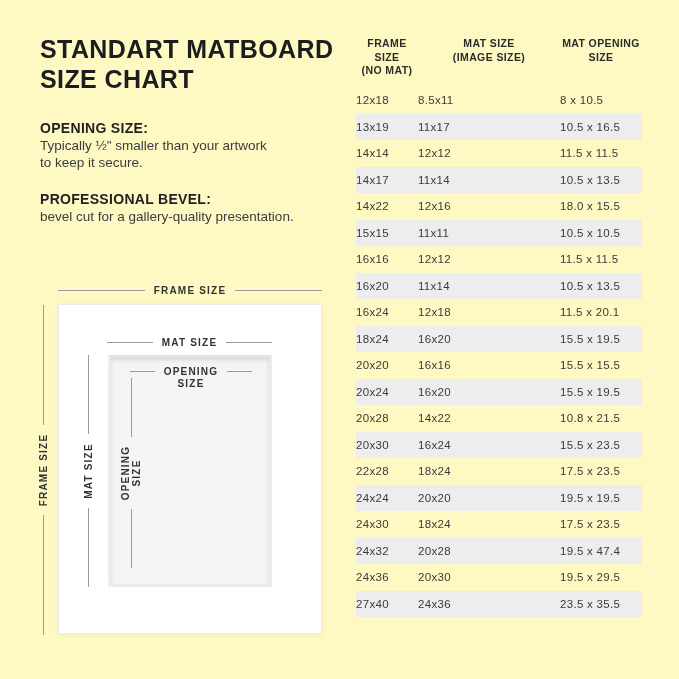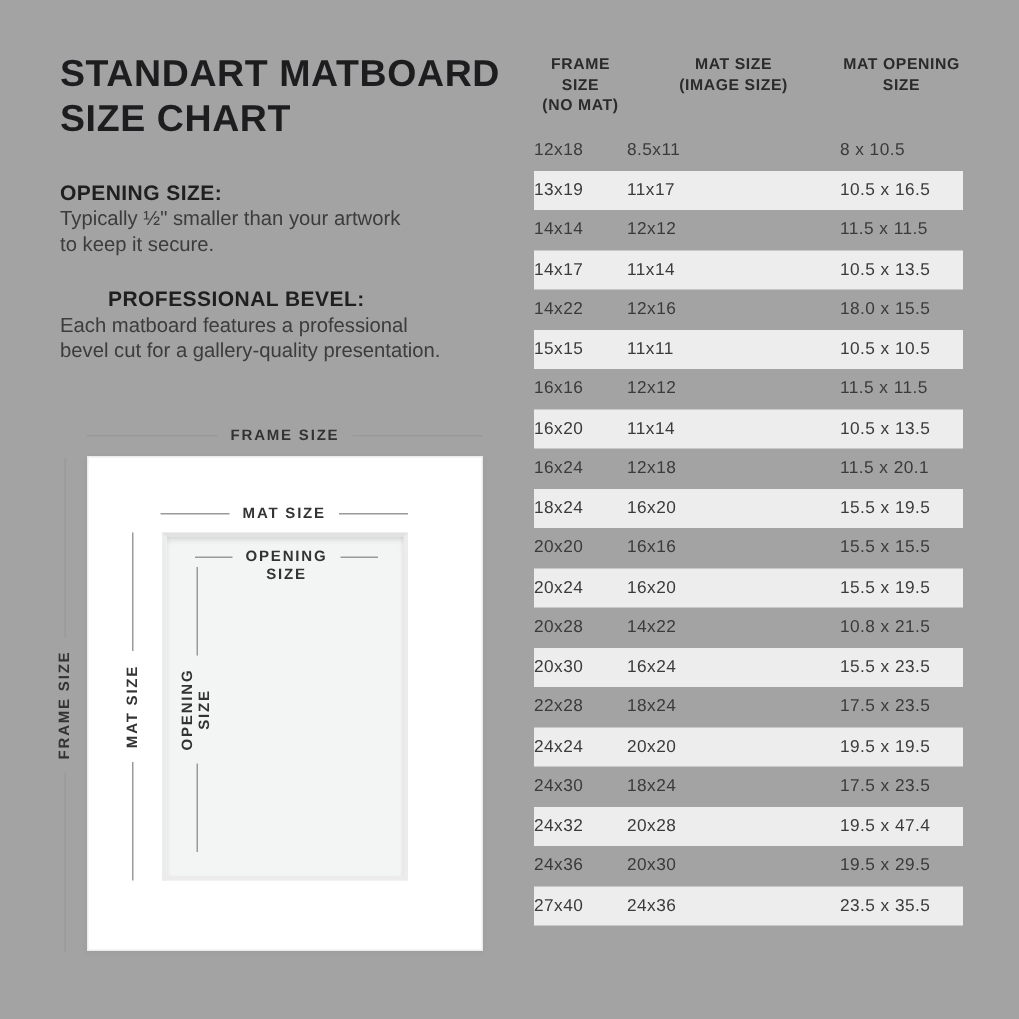--- a/index.html
+++ b/index.html
@@ -1,20 +1,20 @@
 <!DOCTYPE html>
 <html><head>
 <meta charset="utf-8">
 <style>
   html, body { margin: 0; padding: 0; }
   .canvas {
     position: relative;
     width: 679px;
     height: 679px;
-    background: #a3a3a3;
+    background: #fef9c3;
     font-family: "Liberation Sans", sans-serif;
     overflow: hidden;
   }
 
   
   .title {
     position: absolute;
     left: 40px;
     top: 34px;
     font-size: 25px;
@@ -35,21 +35,21 @@
   .sec-body {
     position: absolute;
     left: 40px;
     font-size: 13.5px;
     line-height: 17px;
     color: #3c3c3c;
     white-space: nowrap;
   }
   .heading-1 { top: 120px; }
   .body-1    { top: 137px; }
-  .heading-2 { top: 191px; margin-left: 32px; }
+  .heading-2 { top: 191px; }
   .body-2    { top: 208px; }
 
   
   .frame-rect {
     position: absolute;
     left: 58px; top: 304px;
     width: 264px; height: 330px;
     background: #ffffff;
     border: 1px solid #ebebeb;
     box-shadow: 0 1px 5px rgba(0,0,0,0.05);
@@ -147,21 +147,20 @@
   </div>
 
   <div class="sec-heading heading-1">OPENING SIZE:</div>
   <div class="sec-body body-1">
     <div>Typically ½" smaller than your artwork</div>
     <div>to keep it secure.</div>
   </div>
 
   <div class="sec-heading heading-2">PROFESSIONAL BEVEL:</div>
   <div class="sec-body body-2">
-    <div>Each matboard features a professional</div>
     <div>bevel cut for a gallery-quality presentation.</div>
   </div>
 
   <div>
 
     <div class="hlabel hlabel-frame">
       <div class="ln"></div>
       <span class="dimlabel-text">FRAME SIZE</span>
       <div class="ln"></div>
     </div>

